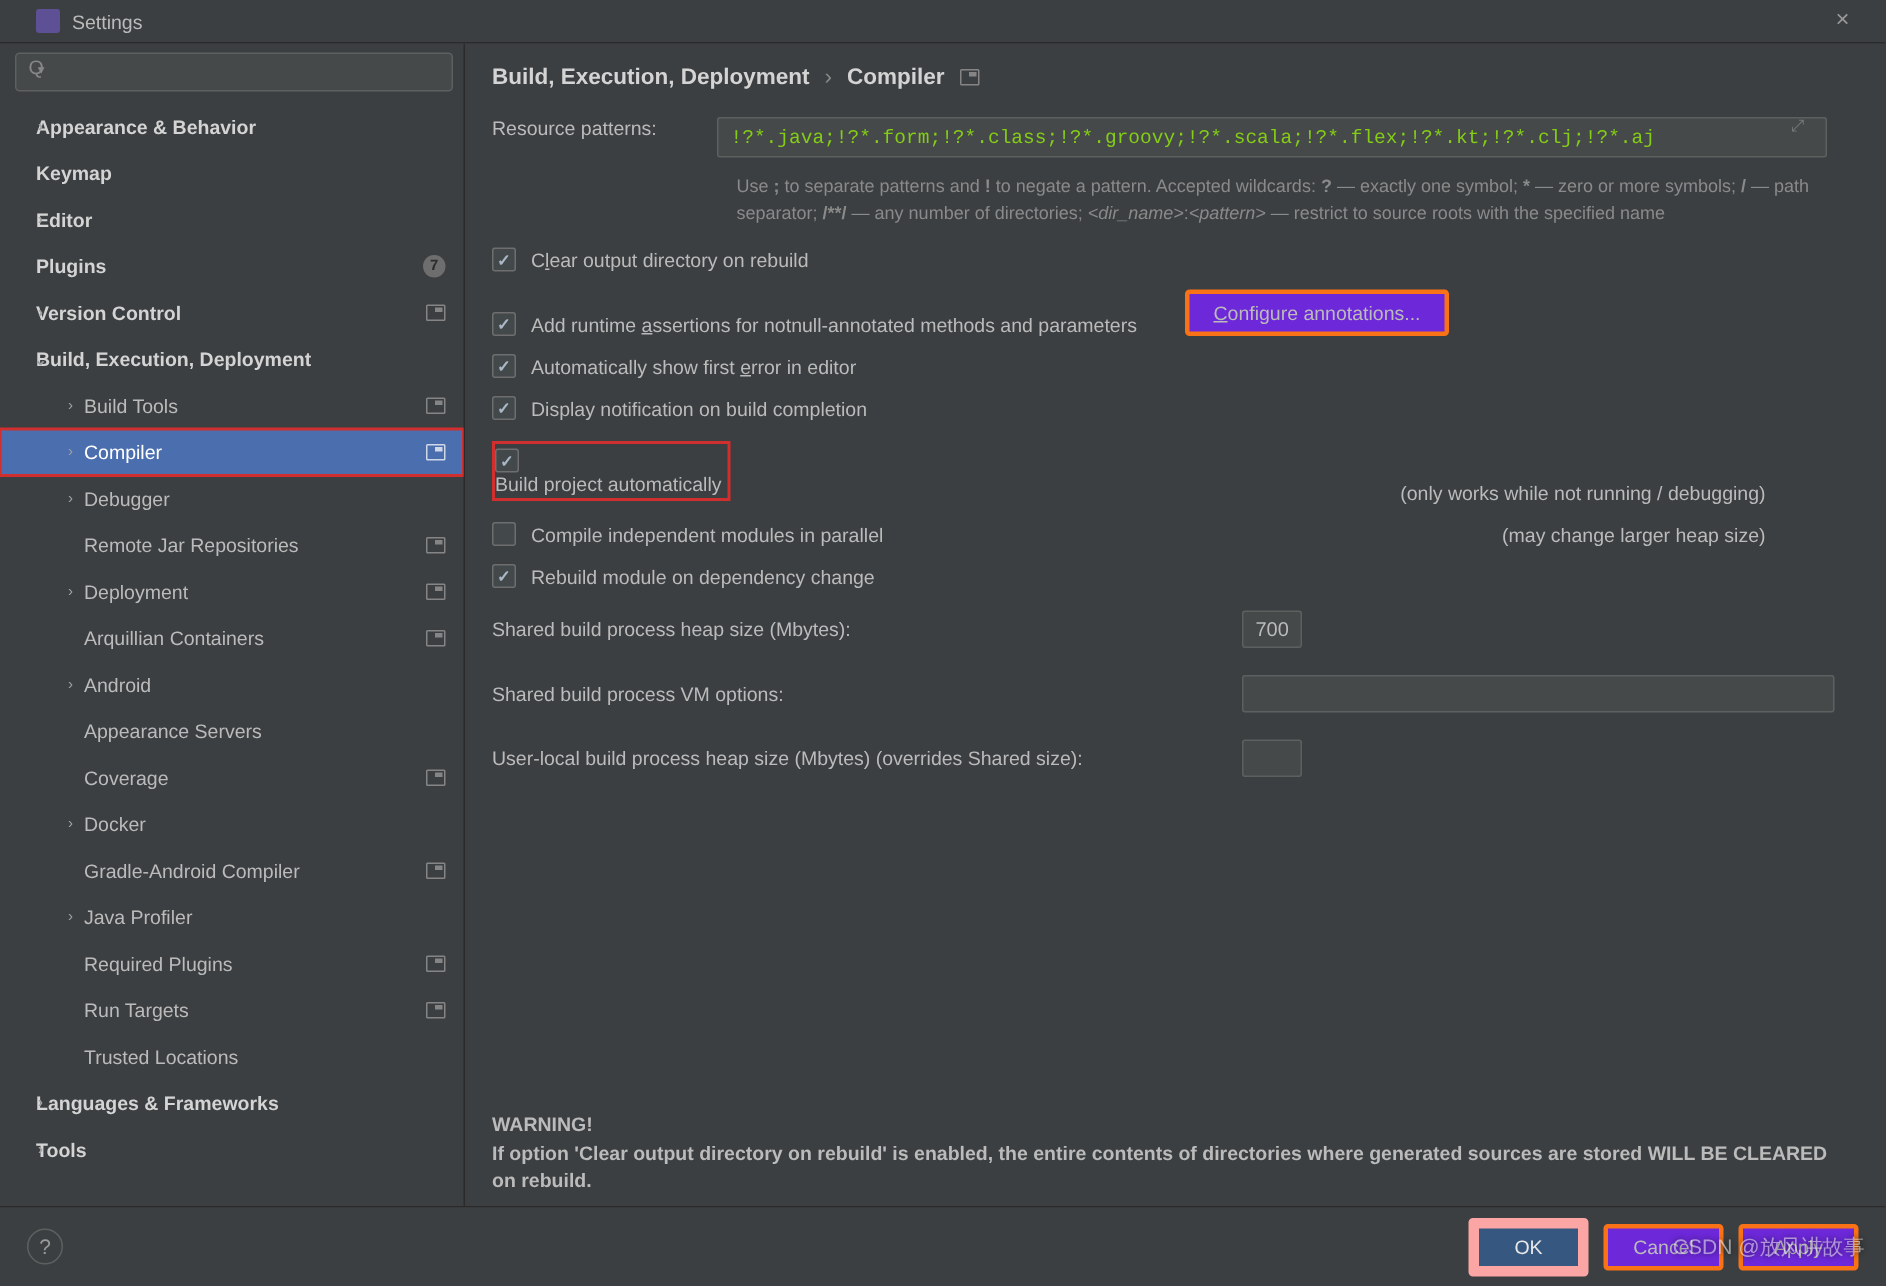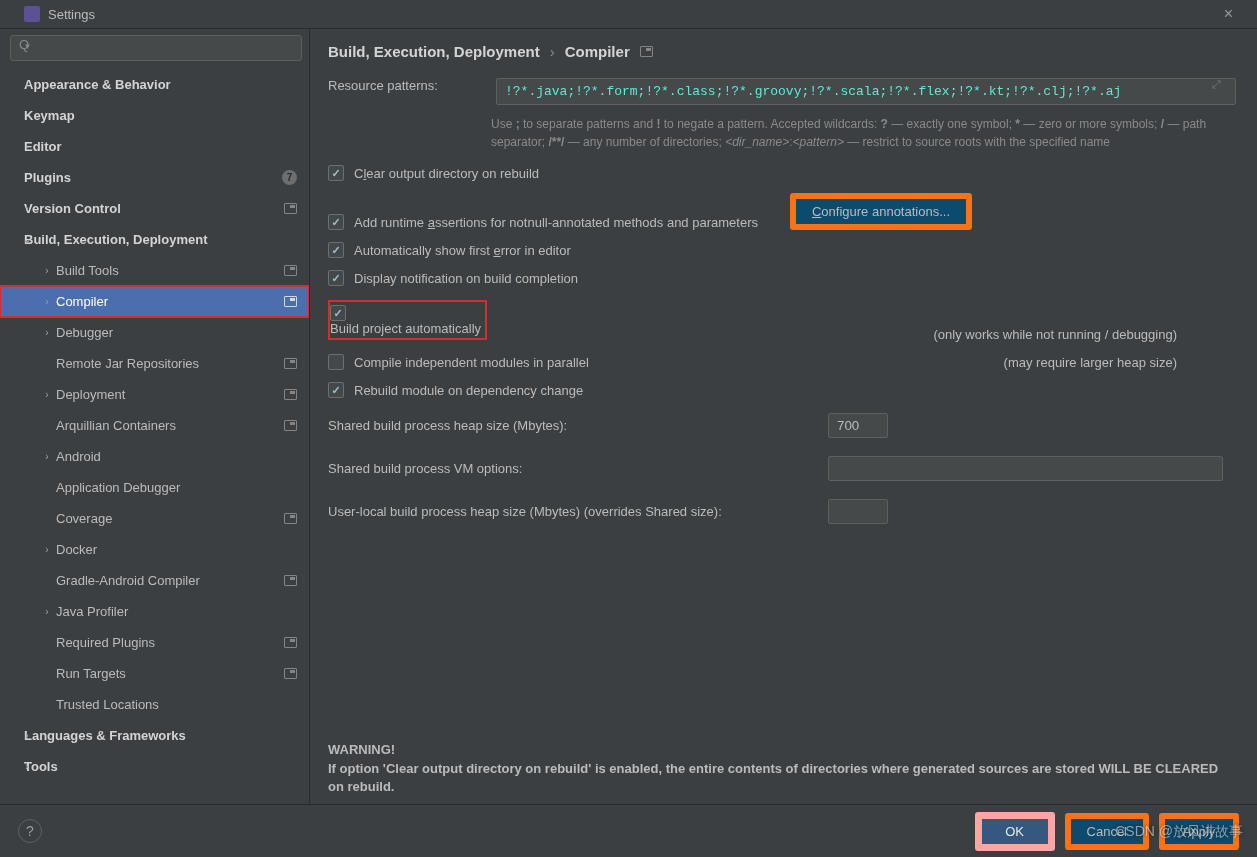--- a/index.html
+++ b/index.html
@@ -126,27 +126,26 @@
   padding:4px 0 18px 0;
 }
 .breadcrumb .sep{ color:#8a8a8a; font-weight:normal;}
 .breadcrumb .proj-indicator{ width:13px; height:11px; border:1px solid #858585; border-radius:1px; position:relative; display:inline-block;}
 .breadcrumb .proj-indicator::after{content:""; position:absolute; right:1px; top:1px; width:5px; height:3px; background:#858585;}
 .row { display:flex; align-items:flex-start; margin-bottom:10px;}
 .label-col { width:150px; color:#bbbbbb;}
 .input-text {
   background:#45494a;
   border:1px solid #5e6060;
-  color:#5eead4;
+  color:#84cc16;
   font-family: "Consolas","Courier New",monospace;
   font-size:13px;
   padding:5px 28px 5px 8px;
   width:740px;
   border-radius:2px;
-  margin-left:18px;
 }
 .expand-icon{
   margin-left:-24px;
   color:#7a7a7a;
   font-size:11px;
   pointer-events:none;
 }
 .help-text{
   font-size:12px;
   color:#8a8a8a;
@@ -171,38 +170,38 @@
   color:#9aa7b0;
   font-size:11px;
   cursor:pointer;
   flex-shrink:0;
 }
 .chk.checked::after{ content:"✓"; color:#a9b7c6; font-weight:bold;}
 .chk-label{ color:#bbbbbb; font-size:13px;}
 .chk-label u{ text-decoration:underline;}
 .hint{ color:#bbbbbb; font-size:13px; margin-left:auto; padding-right:60px;}
 .btn{
-  background:#0c4a6e;
-  border:6px solid #f97316;
+  background:#6d28d9;
+  border:3px solid #f97316;
   color:#bbbbbb;
   padding:5px 16px;
   border-radius:3px;
   cursor:pointer;
   font-size:13px;
 }
 .btn u{ text-decoration:underline;}
 .red-box2{ border:2px solid #d12f2f; padding:3px 4px 2px 0; margin:2px 0;}
 .field-row{ display:flex; align-items:center; padding:9px 0;}
 .field-label{ width:500px; color:#bbbbbb;}
 .small-input{
   background:#45494a;
   border:1px solid #5e6060;
   color:#bbbbbb;
   padding:4px 8px;
-  width:60px;
+  width:40px;
   border-radius:2px;
 }
 .wide-input{
   background:#45494a;
   border:1px solid #5e6060;
   color:#bbbbbb;
   padding:4px 8px;
   width:395px;
   border-radius:2px;
 }
@@ -318,21 +317,21 @@
         </div>
         <div class="tree-item level1">
           <span>Arquillian Containers</span>
           <span class="proj-indicator"></span>
         </div>
         <div class="tree-item level1">
           <span class="chev">›</span>
           <span>Android</span>
         </div>
         <div class="tree-item level1">
-          <span>Application Debugger</span>
+          <span>Appearance Servers</span>
         </div>
         <div class="tree-item level1">
           <span>Coverage</span>
           <span class="proj-indicator"></span>
         </div>
         <div class="tree-item level1">
           <span class="chev">›</span>
           <span>Docker</span>
         </div>
         <div class="tree-item level1">
@@ -402,21 +401,21 @@
             <div class="chk checked"></div>
             <span class="chk-label">Display notification on build completion</span>
           </div>
           <div class="chk-row">
             <div class="red-box2" style="display: inline-block;"><div class="chk checked"></div><span class="chk-label">Build project automatically</span></div>
             <span class="hint">(only works while not running / debugging)</span>
           </div>
           <div class="chk-row">
             <div class="chk"></div>
             <span class="chk-label">Compile independent modules in parallel</span>
-            <span class="hint">(may require larger heap size)</span>
+            <span class="hint">(may change larger heap size)</span>
           </div>
           <div class="chk-row">
             <div class="chk checked"></div>
             <span class="chk-label">Rebuild module on dependency change</span>
           </div>
         </div>
       <div id="fields">
           <div class="field-row">
             <div class="field-label">Shared build process heap size (Mbytes):</div>
             <input class="small-input" value="700" style="">

